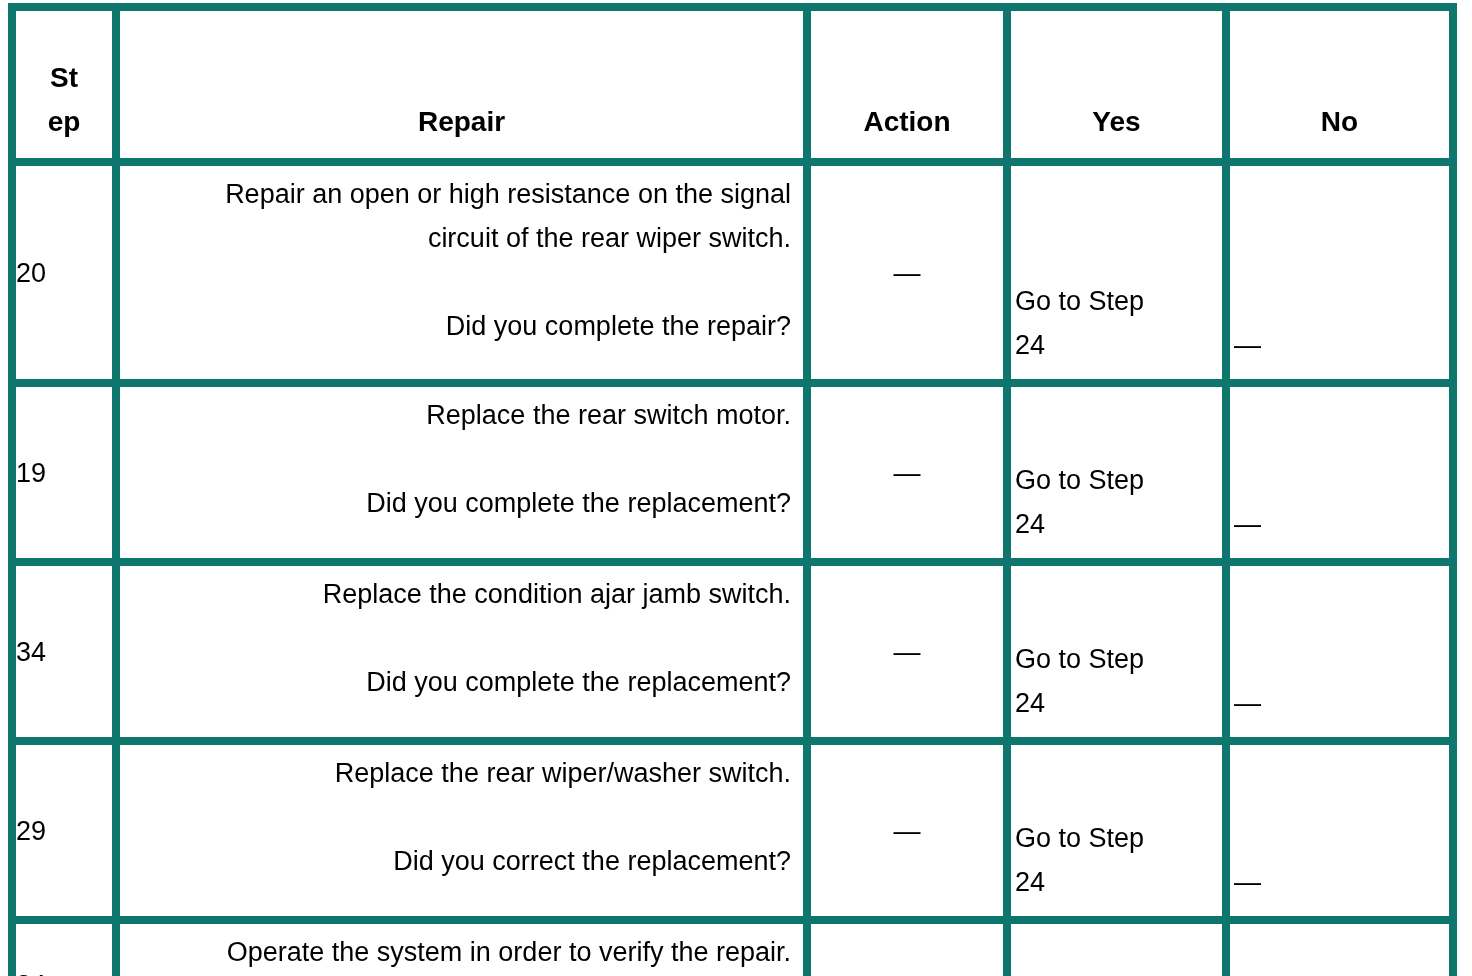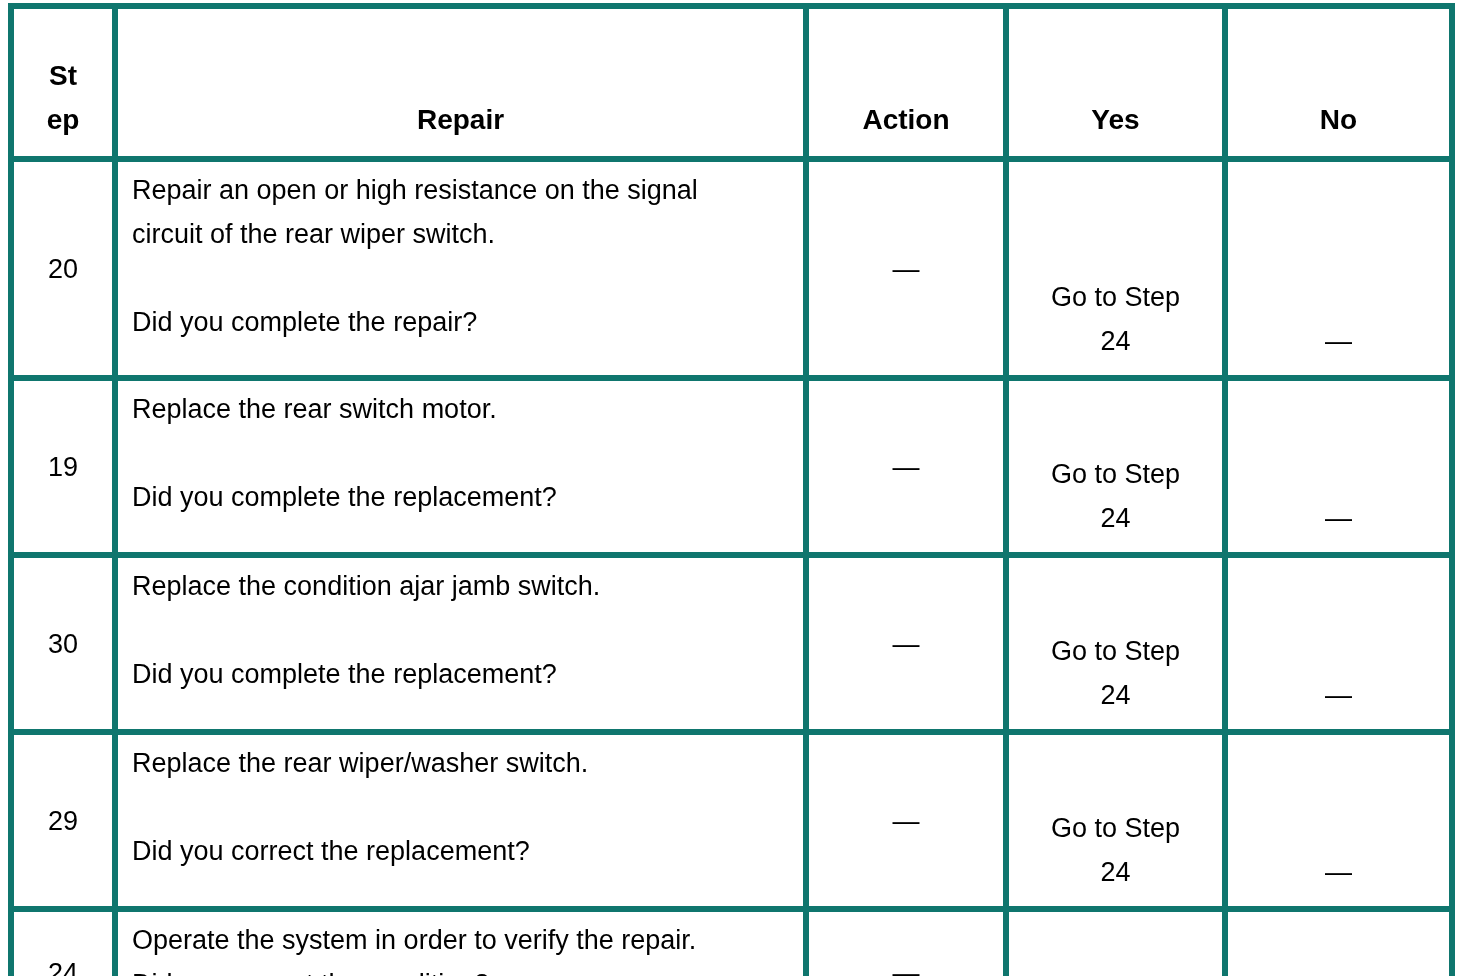--- a/index.html
+++ b/index.html
@@ -19,53 +19,52 @@
   }
   table.diag {
     border-collapse: collapse;
     table-layout: fixed;
     width: 1441px;
     margin: 3px 0 0 8px;
     background: #ffffff;
   }
   table.diag th,
   table.diag td {
-    border: 6px solid #0f766e;
+    border: 8px solid #0f766e;
     font-size: 27px;
     line-height: 44px;
     color: #000000;
     white-space: pre-line;
     overflow: hidden;
   }
   table.diag th {
     font-size: 28px;
     font-weight: 700;
     text-align: center;
     vertical-align: bottom;
     padding: 0 4px 14px 4px;
     height: 133px;
   }
   td.cell-step {
-    text-align: center;
+    text-align: left;
     vertical-align: middle;
     padding: 0;
   }
   td.cell-action {
-    text-align: left;
+    text-align: right;
     vertical-align: top;
     padding: 6px 12px 4px 14px;
   }
   td.cell-values {
     text-align: center;
     vertical-align: middle;
     padding: 0;
   }
   td.cell-yes,
   td.cell-no {
-    text-align: center;
     vertical-align: bottom;
     padding: 0 4px 12px 4px;
   }
   tr.row-20 td { height: 201px; }
   tr.row-21 td { height: 159px; }
   tr.row-22 td { height: 159px; }
   tr.row-23 td { height: 159px; }
   tr.row-24 td { height: 110px; }
 </style>
 </head>
@@ -106,21 +105,21 @@
         <td class="cell-step">19</td>
         <td class="cell-action">Replace the rear switch motor.
 
 Did you complete the replacement?</td>
         <td class="cell-values">—</td>
         <td class="cell-yes">Go to Step
 24</td>
         <td class="cell-no">—</td>
       </tr>
       <tr class="row-22">
-        <td class="cell-step">30</td>
+        <td class="cell-step">34</td>
         <td class="cell-action">Replace the condition ajar jamb switch.
 
 Did you complete the replacement?</td>
         <td class="cell-values">—</td>
         <td class="cell-yes">Go to Step
 24</td>
         <td class="cell-no">—</td>
       </tr>
       <tr class="row-23">
         <td class="cell-step">29</td>

